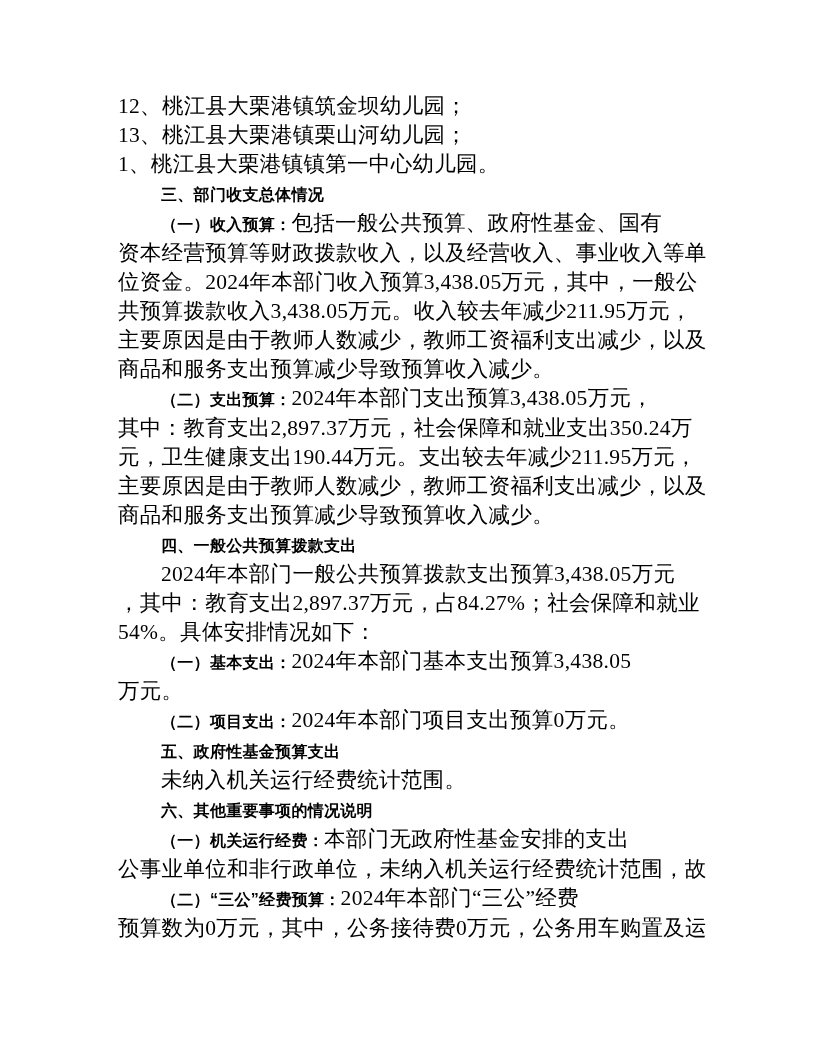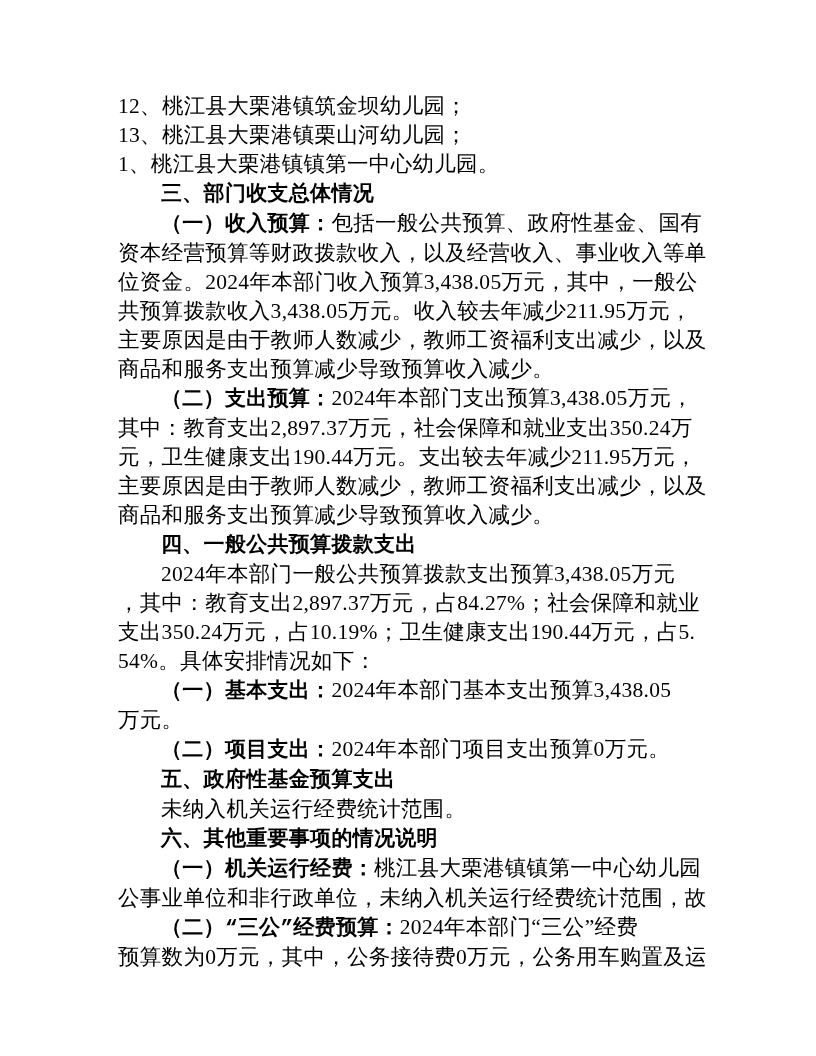--- a/index.html
+++ b/index.html
@@ -34,22 +34,22 @@
     line-height: 29px;
     white-space: nowrap;
     letter-spacing: 0.3px;
   }
   .line.indent {
     padding-left: 43px;
   }
   .seg { font-weight: normal; margin-top: 20px; }
   .seg.bold {
     font-weight: 700;
-    font-family: Liberation Mono, monospace;
-    font-size: 21px;
+    font-family: Liberation Sans, sans-serif;
+    font-size: 16px;
   }
 </style>
 </head>
 <body>
 
 <div class="page">
   <div class="doc-body">
       <div class="line"><span class="seg">12、桃江县大栗港镇筑金坝幼儿园；</span></div>
       <div class="line"><span class="seg">13、桃江县大栗港镇栗山河幼儿园；</span></div>
       <div class="line"><span class="seg">1、桃江县大栗港镇镇第一中心幼儿园。</span></div>
@@ -61,26 +61,25 @@
       <div class="line"><span class="seg">主要原因是由于教师人数减少，教师工资福利支出减少，以及</span></div>
       <div class="line"><span class="seg">商品和服务支出预算减少导致预算收入减少。</span></div>
       <div class="line indent"><span class="seg bold">（二）支出预算：</span><span class="seg">2024年本部门支出预算3,438.05万元，</span></div>
       <div class="line"><span class="seg">其中：教育支出2,897.37万元，社会保障和就业支出350.24万</span></div>
       <div class="line"><span class="seg">元，卫生健康支出190.44万元。支出较去年减少211.95万元，</span></div>
       <div class="line"><span class="seg">主要原因是由于教师人数减少，教师工资福利支出减少，以及</span></div>
       <div class="line"><span class="seg">商品和服务支出预算减少导致预算收入减少。</span></div>
       <div class="line indent"><span class="seg bold">四、一般公共预算拨款支出</span></div>
       <div class="line indent"><span class="seg">2024年本部门一般公共预算拨款支出预算3,438.05万元</span></div>
       <div class="line"><span class="seg">，其中：教育支出2,897.37万元，占84.27%；社会保障和就业</span></div>
-      <div class="line"><span class="seg">支出350.24万元，占10.19%；卫生健康支出190.44万元，占5.</span></div>
       <div class="line"><span class="seg">54%。具体安排情况如下：</span></div>
       <div class="line indent"><span class="seg bold">（一）基本支出：</span><span class="seg">2024年本部门基本支出预算3,438.05</span></div>
       <div class="line"><span class="seg">万元。</span></div>
       <div class="line indent"><span class="seg bold">（二）项目支出：</span><span class="seg">2024年本部门项目支出预算0万元。</span></div>
       <div class="line indent"><span class="seg bold">五、政府性基金预算支出</span></div>
       <div class="line indent"><span class="seg">未纳入机关运行经费统计范围。</span></div>
       <div class="line indent"><span class="seg bold">六、其他重要事项的情况说明</span></div>
-      <div class="line indent"><span class="seg bold">（一）机关运行经费：</span><span class="seg">桃江县大栗港镇镇第一中心幼儿园</span></div>
+      <div class="line indent"><span class="seg bold">（一）机关运行经费：</span><span class="seg">本部门无政府性基金安排的支出</span></div>
       <div class="line"><span class="seg">公事业单位和非行政单位，未纳入机关运行经费统计范围，故</span></div>
       <div class="line indent"><span class="seg bold">（二）“三公”经费预算：</span><span class="seg">2024年本部门“三公”经费</span></div>
       <div class="line"><span class="seg">预算数为0万元，其中，公务接待费0万元，公务用车购置及运</span></div>
     </div>
 </div>
 
 </body></html>

